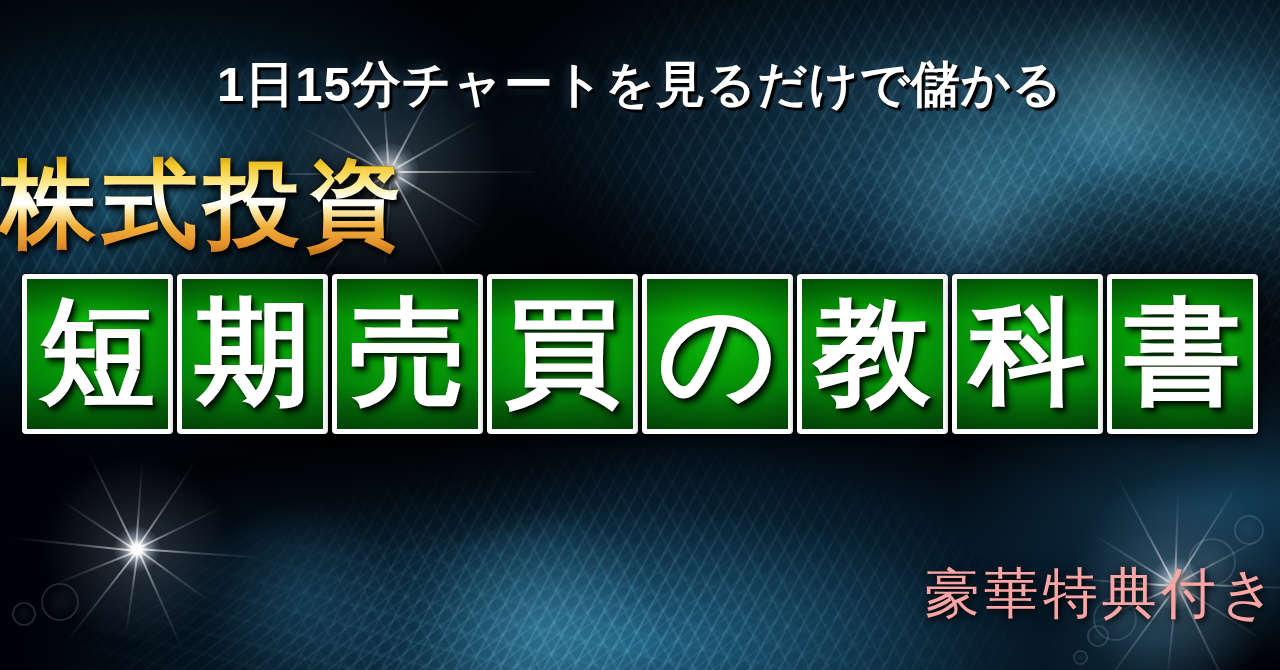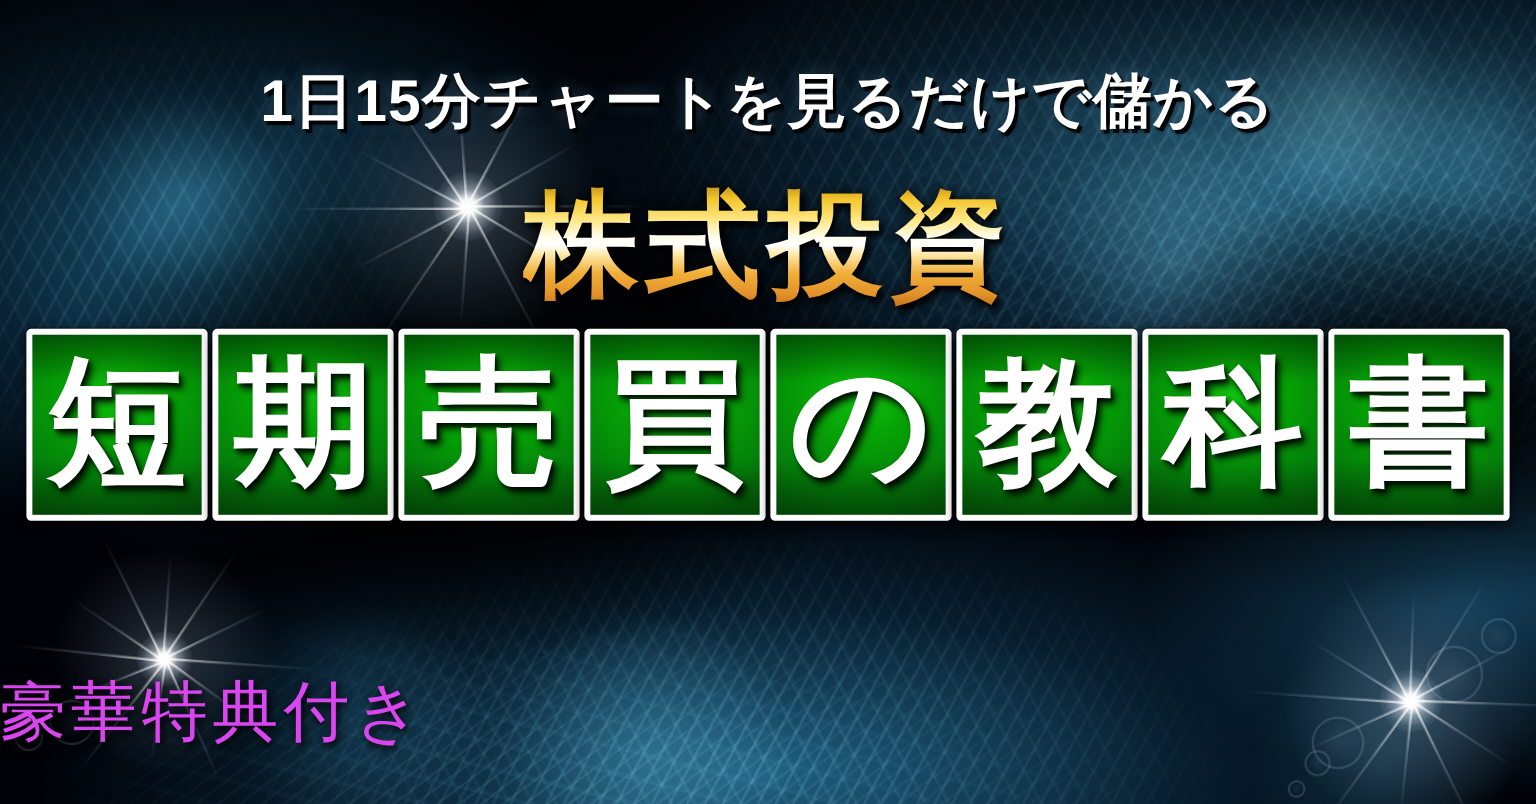--- a/index.html
+++ b/index.html
@@ -130,21 +130,21 @@
        #e3912b 88%,
        #b86d15 100%);
     -webkit-background-clip: text;
     background-clip: text;
     color: transparent;
     -webkit-text-fill-color: transparent;
   }
   .gold-wrap {
     position: absolute;
     left: 0; right: 0;
-    text-align: center;
+    text-align: left;
     white-space: nowrap;
   }
   .gold-wrap .shadowlayer {
     position: absolute; left: 0; right: 0; top: 0;
     color: #120c02;
     text-shadow: 3px 4px 5px rgba(0,0,0,0.95), 0 0 12px rgba(0,0,0,0.8);
     z-index: 0;
   }
   .gold-wrap .toplayer { position: relative; z-index: 1; }
 
@@ -203,23 +203,23 @@
     text-shadow:
       4px 5px 6px rgba(0,0,0,0.75),
       2px 2px 3px rgba(0,0,0,0.6);
     transform: translateY(-2px);
   }
 
   .footline {
     position: absolute;
     left: 0; right: 0;
     top: 557px;
-    text-align: left;
+    text-align: right;
     font-size: 55px;
-    color: #d946ef;
+    color: #fca5a5;
     letter-spacing: 4px;
     white-space: nowrap;
     text-shadow: 2px 3px 6px rgba(0,0,0,0.9), 0 0 16px rgba(0,0,0,0.6);
   }
 </style>
 </head>
 <body>
 
 <div class="banner">
 

